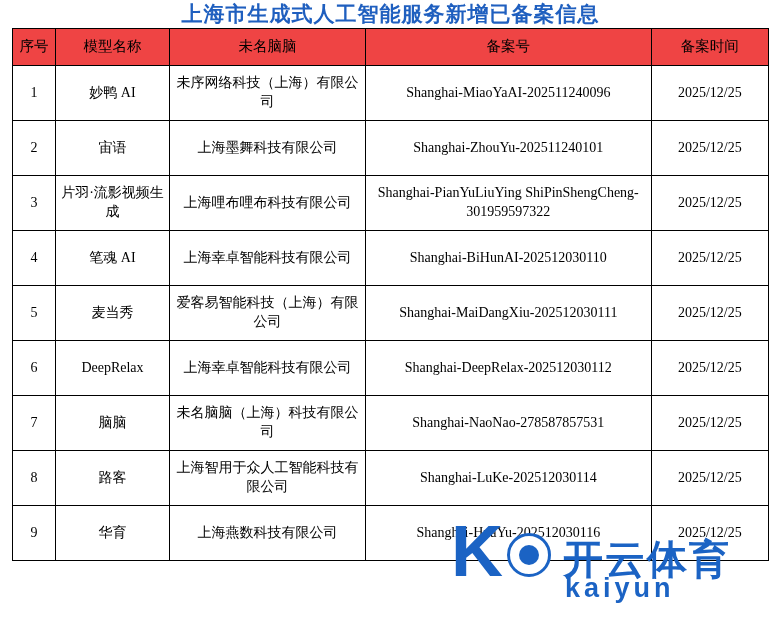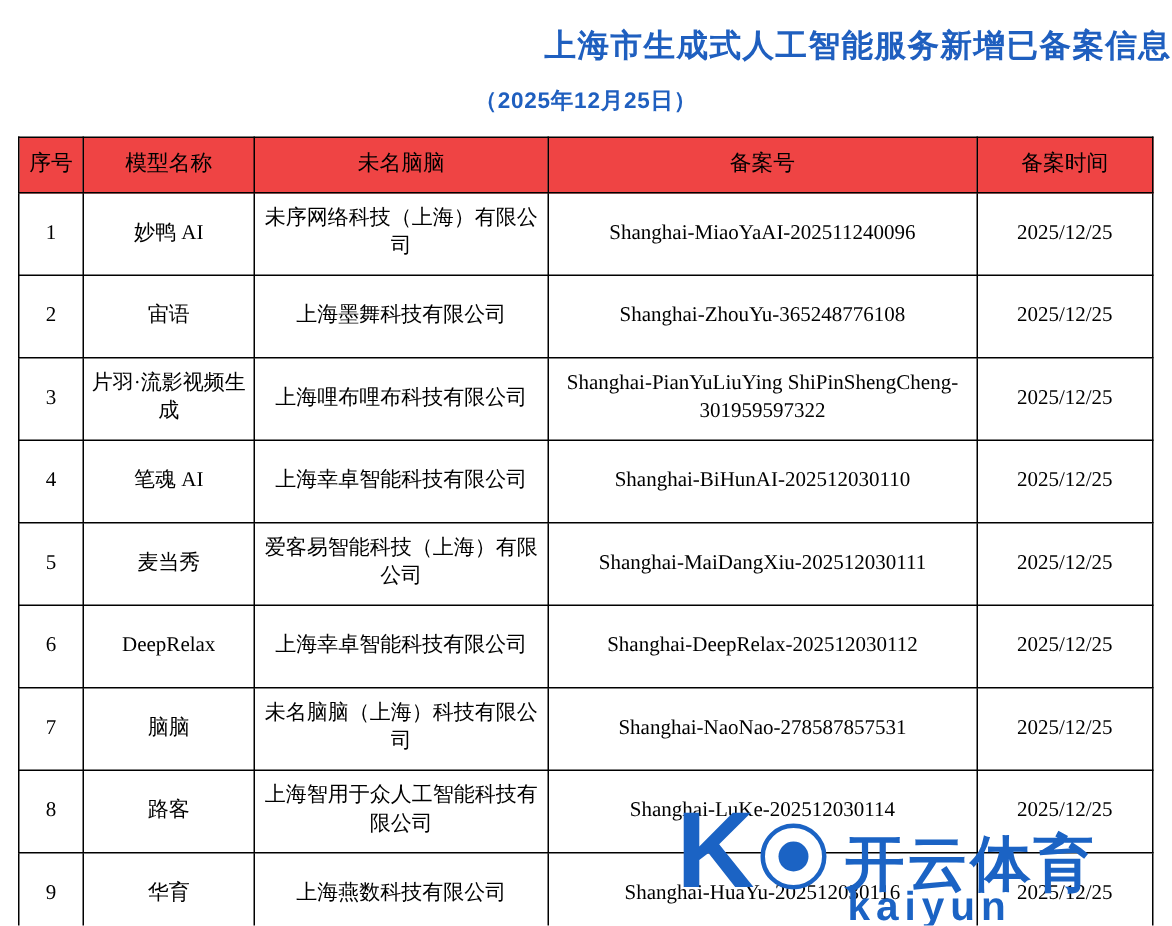--- a/index.html
+++ b/index.html
@@ -16,27 +16,26 @@
     position: relative;
   }
   .page {
     width: 781px;
     height: 617px;
     position: relative;
     box-sizing: border-box;
     padding: 0;
   }
   .title {
-    text-align: right;
+    text-align: center;
     font-family: "Liberation Sans", sans-serif;
     font-weight: bold;
     font-size: 21px;
     color: #1f5fbf;
     letter-spacing: 1px;
-    margin-top: 16px;
     margin-bottom: 0;
   }
   .subtitle {
     text-align: center;
     font-family: "Liberation Sans", sans-serif;
     font-weight: bold;
     font-size: 15px;
     color: #1f5fbf;
     letter-spacing: 0.5px;
     margin-top: 14px;
@@ -141,21 +140,20 @@
     color: #1b63c4;
     letter-spacing: 4px;
   }
 </style>
 </head>
 <body>
 
 <div class="page">
 
   <div class="title">上海市生成式人工智能服务新增已备案信息</div>
-  <div class="subtitle">（2025年12月25日）</div>
 
   <div class="table-wrap">
     <table class="filing">
       <colgroup>
         <col class="col-idx">
         <col class="col-name">
         <col class="col-unit">
         <col class="col-no">
         <col class="col-date">
       </colgroup>
@@ -173,21 +171,21 @@
           <td>1</td>
           <td>妙鸭 AI</td>
           <td>未序网络科技（上海）有限公司</td>
           <td class="cell-latin">Shanghai-MiaoYaAI-202511240096</td>
           <td class="cell-latin">2025/12/25</td>
         </tr>
         <tr>
           <td>2</td>
           <td>宙语</td>
           <td>上海墨舞科技有限公司</td>
-          <td class="cell-latin">Shanghai-ZhouYu-365248776108</td>
+          <td class="cell-latin">Shanghai-ZhouYu-202511240101</td>
           <td class="cell-latin">2025/12/25</td>
         </tr>
         <tr>
           <td>3</td>
           <td class="cell-two-line">片羽·流影视频生成</td>
           <td>上海哩布哩布科技有限公司</td>
           <td class="cell-latin cell-two-line">Shanghai-PianYuLiuYing ShiPinShengCheng-301959597322</td>
           <td class="cell-latin">2025/12/25</td>
         </tr>
         <tr>

